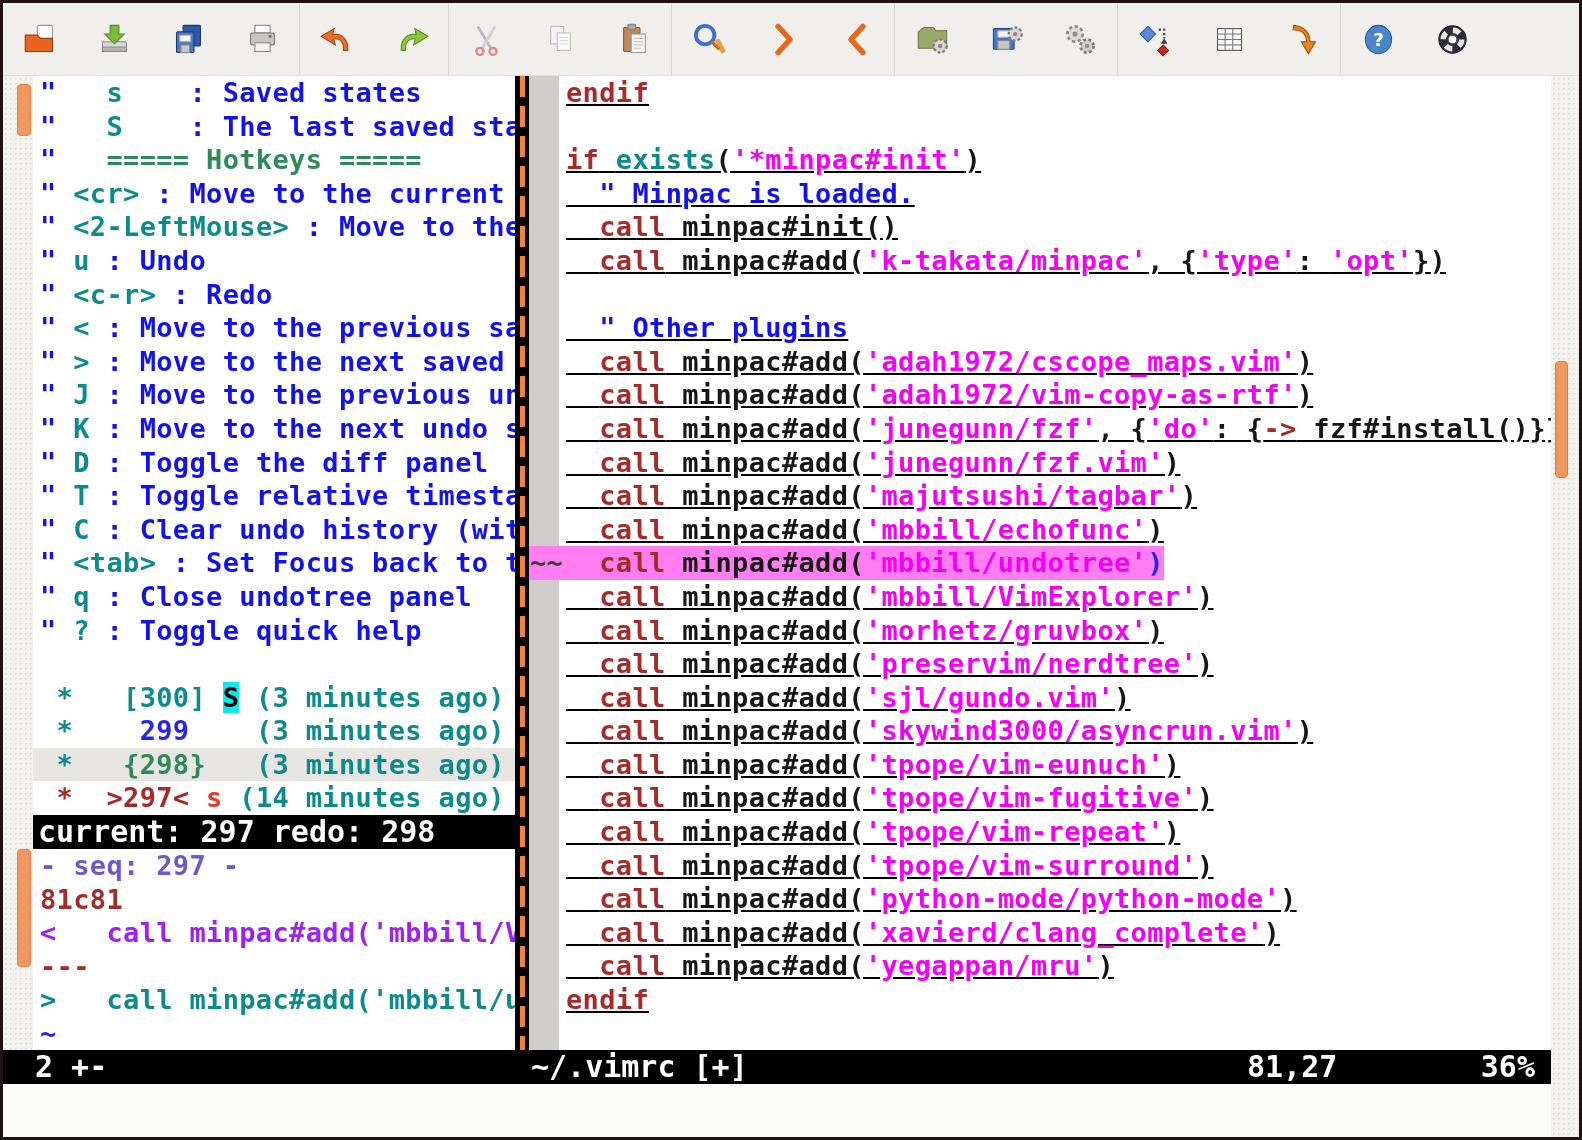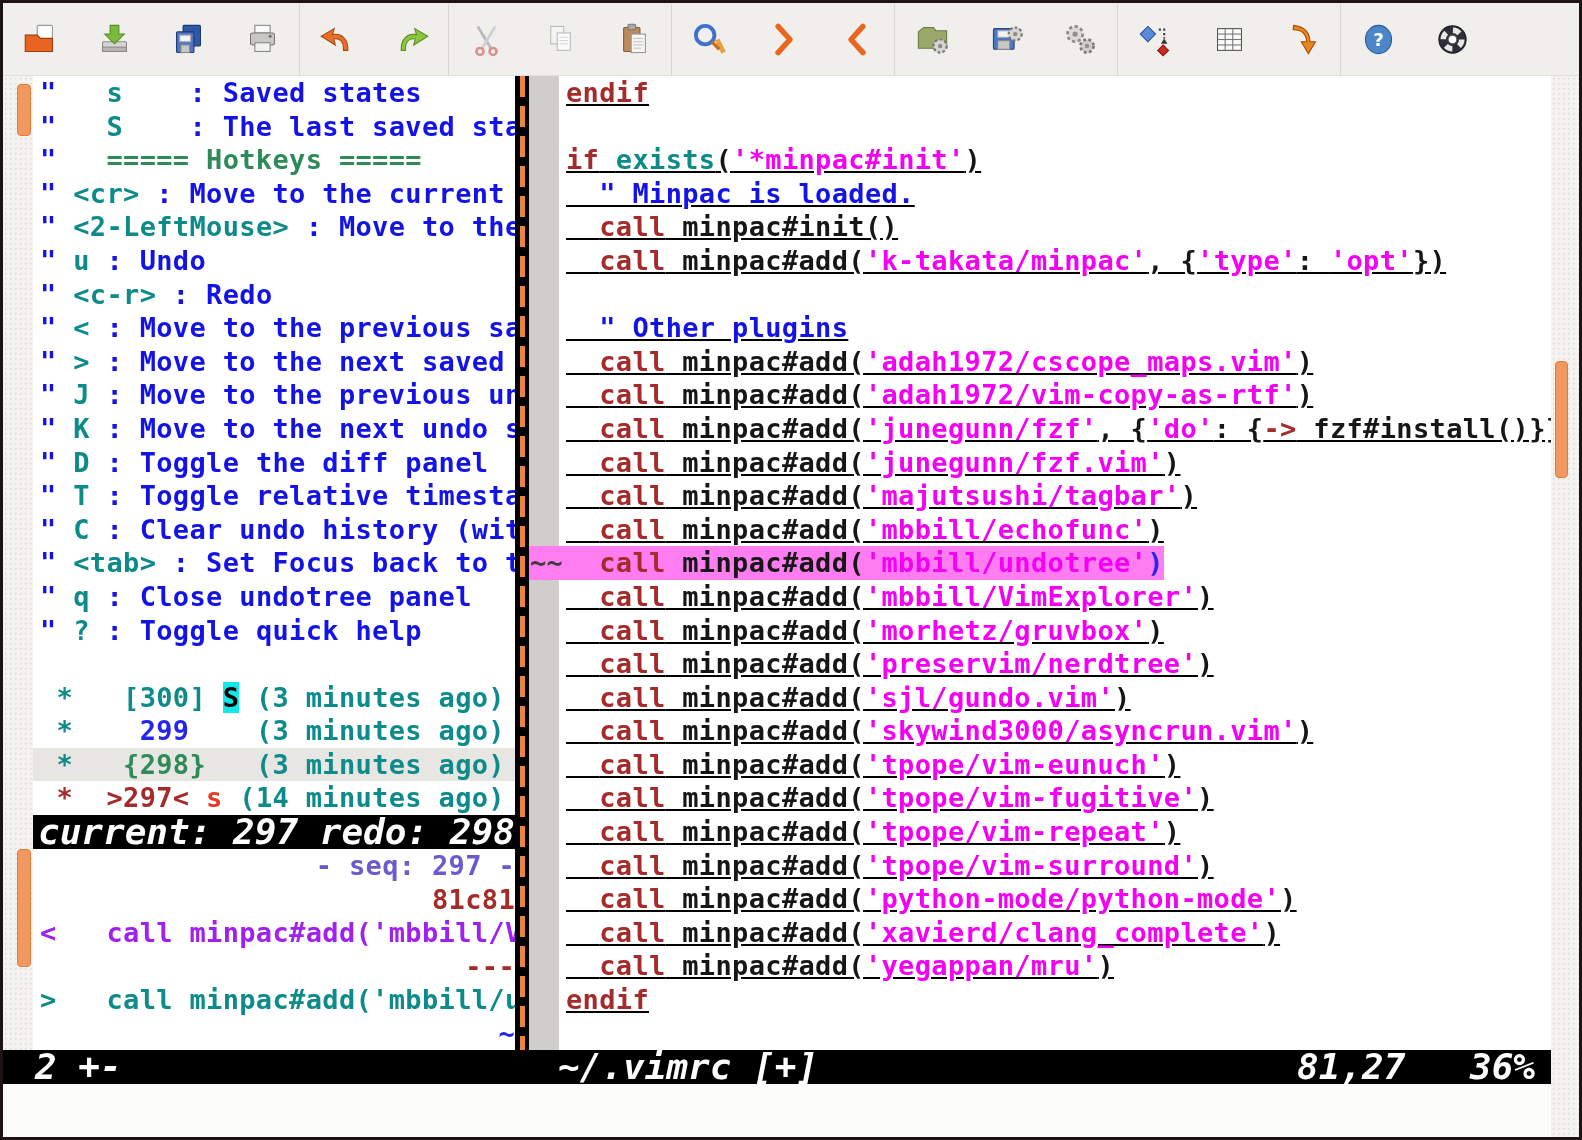--- a/index.html
+++ b/index.html
@@ -28,21 +28,21 @@
   .pane-main{position:relative;}
   .pane-main .line{position:relative;padding-left:37px;}
   .pane-main .line.hline{padding-left:0;}
   .hlband{display:inline-flex;background:#ff7df0;height:33.6px;}
   .hlband .sign{display:inline-block;width:37px;color:#3c3c3c;padding-left:1px;box-sizing:border-box;}
   
   .vsep{background:#000;}
   .vsep .dash{width:5px;height:100%;margin:0 auto;
       background:repeating-linear-gradient(to bottom,#ec8440 0px,#ec8440 21px,#000 21px,#000 30px);}
   
-  .statusline{background:#000;color:#fff;font-size:36px;font-weight:bold;line-height:34px;white-space:pre;overflow:hidden;font-style:italic;}
+  .statusline{background:#000;color:#fff;font-size:30px;font-weight:bold;line-height:34px;white-space:pre;overflow:hidden;}
   .statusbar-span{position:absolute;top:0;line-height:34px;}
   .cmdline{background:#fcfcfa;}
   
   .c-b {color:#1313e8;}   
   .c-k {color:#0d8b8b;}   
   .c-g {color:#2e8b57;}   
   .c-st{color:#a52a2a;}   
   .c-s {color:#f400f4;}   
   .c-pl{color:#161616;}   
   .c-sp{color:#6a5acd;}   
@@ -296,21 +296,21 @@
         <div class="line"><span class="c-b">" </span><span class="c-k">?</span><span class="c-b"> : Toggle quick help</span></div>
         <div class="line"></div>
         <div class="line"><span class="c-k"> *   </span><span class="c-k">[300]</span><span class="c-pl"> </span><span class="c-cur">S</span><span class="c-pl"> </span><span class="c-k">(3 minutes ago)</span></div>
         <div class="line"><span class="c-k"> *    </span><span class="c-bl">299</span><span class="c-pl">    </span><span class="c-k">(3 minutes ago)</span></div>
         <div class="line cursorline"><span class="c-k"> *   </span><span class="c-g">{298}</span><span class="c-pl">   </span><span class="c-k">(3 minutes ago)</span></div>
         <div class="line"><span class="c-st"> *  </span><span class="c-st">&gt;297&lt;</span><span class="c-pl"> </span><span class="c-rd">s</span><span class="c-pl"> </span><span class="c-k">(14 minutes ago)</span></div>
       </div>
 
     <div class="abs statusline" style="left:30px;top:739px;width:482px;height:34px;padding-left:5px;box-sizing:border-box;">current: 297 redo: 298</div>
 
-    <div class="abs pane pane-left" style="left:30px;top:773px;width:482px;height:208px;text-align:right;">
+    <div class="abs pane pane-left" style="left:30px;top:773px;width:482px;height:208px;">
         <div class="line"><span class="c-sp">- seq: 297 -</span></div>
         <div class="line"><span class="c-st">81c81</span></div>
         <div class="line"><span class="c-pu">&lt;   call minpac#add('mbbill/Vi</span></div>
         <div class="line"><span class="c-st">---</span></div>
         <div class="line"><span class="c-k">&gt;   call minpac#add('mbbill/un</span></div>
         <div class="line"><span class="c-bl">~</span></div>
       </div>
 
     <div class="abs vsep" style="left:512px;top:0;width:14px;height:1008px;">
         <div class="dash"></div>
@@ -345,22 +345,22 @@
           <div class="line"><span class="c-pl">  </span><span class="c-st">call</span><span class="c-pl"> minpac#add(</span><span class="c-s">'tpope/vim-surround'</span><span class="c-pl">)</span></div>
           <div class="line"><span class="c-pl">  </span><span class="c-st">call</span><span class="c-pl"> minpac#add(</span><span class="c-s">'python-mode/python-mode'</span><span class="c-pl">)</span></div>
           <div class="line"><span class="c-pl">  </span><span class="c-st">call</span><span class="c-pl"> minpac#add(</span><span class="c-s">'xavierd/clang_complete'</span><span class="c-pl">)</span></div>
           <div class="line"><span class="c-pl">  </span><span class="c-st">call</span><span class="c-pl"> minpac#add(</span><span class="c-s">'yegappan/mru'</span><span class="c-pl">)</span></div>
           <div class="line"><span class="c-st">endif</span></div>
         </div>
     </div>
 
     <div class="abs statusline" style="left:0;top:974px;width:1548px;height:34px;">
       <span class="statusbar-span" style="left:32px;">2 +-</span>
-      <span class="statusbar-span" style="left:528px;margin-left:27px;">~/.vimrc [+]</span>
-      <span class="statusbar-span" style="left:1294px;">81,27</span>
+      <span class="statusbar-span" style="left:528px;">~/.vimrc [+]</span>
+      <span class="statusbar-span" style="left:1244px;">81,27</span>
       <span class="statusbar-span" style="right:16px;">36%</span>
     </div>
 
     <div class="abs cmdline" style="left:0;top:1008px;width:1548px;height:54px;"></div>
 
     <div class="abs trough" style="left:1548px;top:0;width:28px;height:1062px;">
       <div class="thumb" style="left:4px;top:285px;width:11px;height:115px;"></div>
     </div>
 
   </div>

